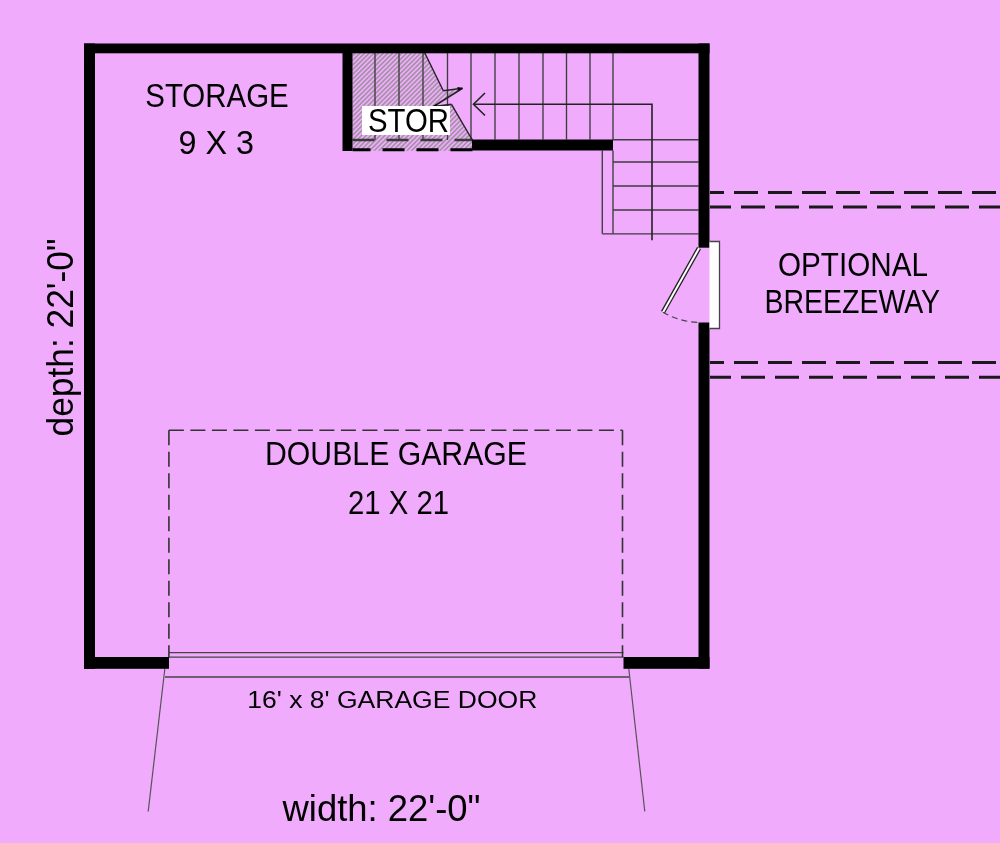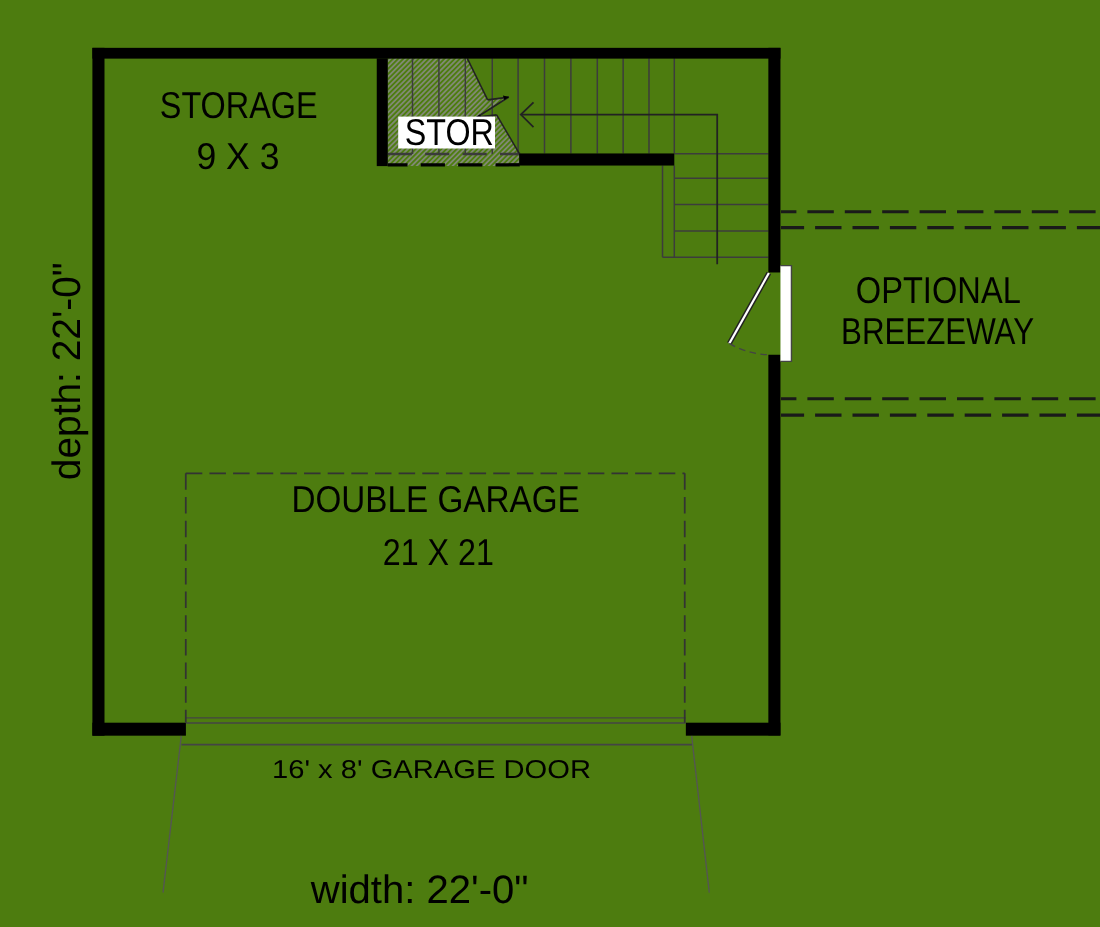--- a/index.html
+++ b/index.html
@@ -1,16 +1,16 @@
 <!DOCTYPE html>
 <html><head>
 <meta charset="utf-8">
 <style>
 html,body{margin:0;padding:0;background:#ffffff;}
-#plan{position:relative;will-change:transform;width:1000px;height:843px;background:#4d7c0f;overflow:hidden;
+#plan{position:relative;will-change:transform;width:1000px;height:843px;background:#f0abfc;overflow:hidden;
 font-family:"Liberation Sans",sans-serif;-webkit-font-smoothing:antialiased;}
 </style>
 </head>
 <body>
 
 <div id="plan">
 <svg width="1000" height="843" viewBox="0 0 1000 843">
 <defs>
 <pattern id="hatch" width="3.3" height="3.3" patternUnits="userSpaceOnUse" patternTransform="rotate(45)">
 <line x1="1.65" y1="0" x2="1.65" y2="3.3" stroke="#8d8d8d" stroke-width="1.3"></line>

